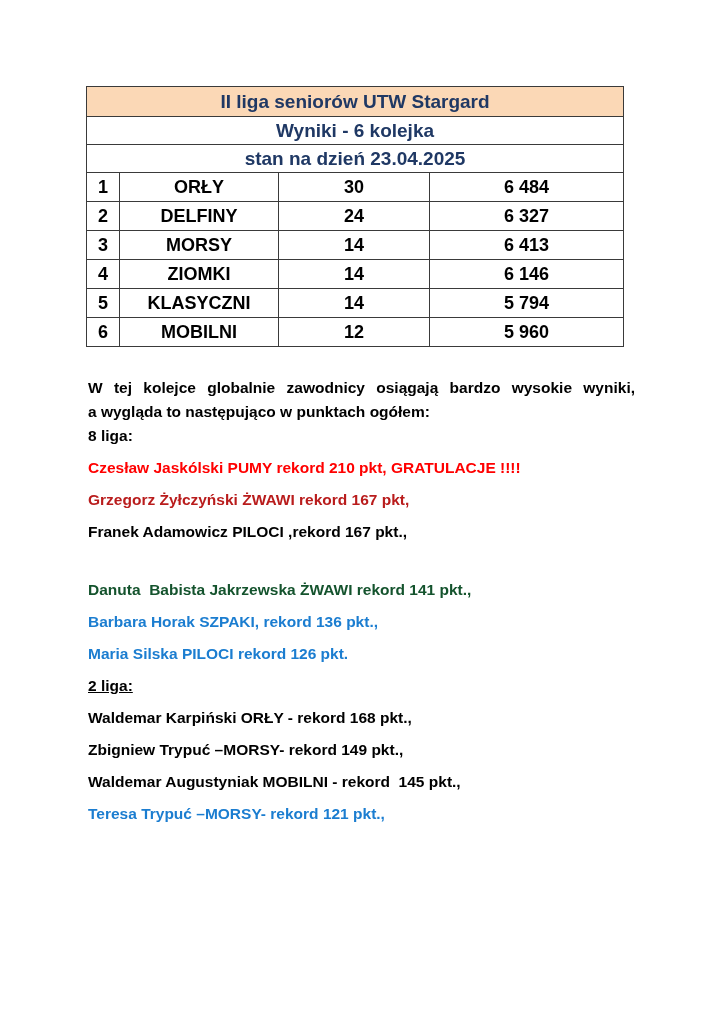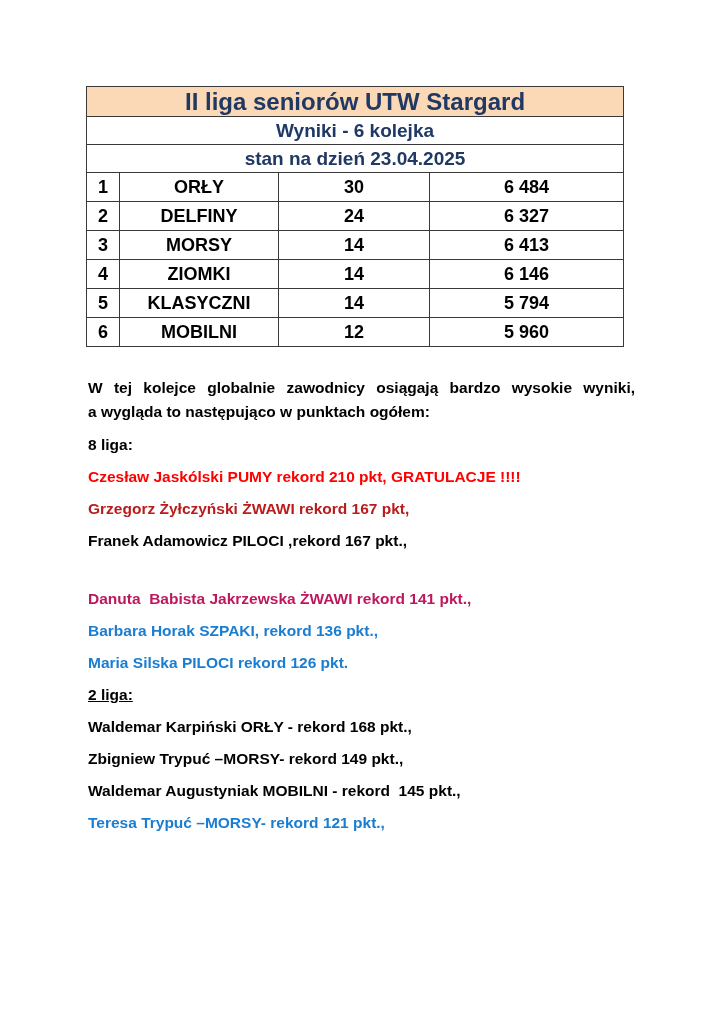--- a/index.html
+++ b/index.html
@@ -26,21 +26,21 @@
     border: 1.5px solid #3a3a3a;
     text-align: center;
     vertical-align: middle;
     font-weight: bold;
     padding: 0 2px;
     overflow: hidden;
     white-space: nowrap;
   }
   .title-row td {
     height: 30px;
-    font-size: 24px;
+    font-size: 19px;
     color: #1F3864;
   }
   .subtitle-row td, .date-row td {
     height: 28px;
     font-size: 19px;
     color: #1F3864;
     background: #ffffff;
   }
   .head-row td {
     height: 29px;
@@ -53,21 +53,21 @@
     color: #000000;
   }
   .textblock {
     width: 549px;
     margin-top: 29px;
     padding-left: 2px;
   }
   .intro {
     font-size: 15.5px;
     color: #000000;
-    margin-bottom: 10px;
+    margin-bottom: 1px;
   }
   .intro-line1 {
     display: block;
     line-height: 24px;
     text-align: justify;
     text-align-last: justify;
   }
   .intro-line2 {
     display: block;
     line-height: 24px;
@@ -145,21 +145,21 @@
   <div class="textblock">
     <div class="intro">
       <span class="intro-line1">W tej kolejce globalnie zawodnicy osiągają bardzo wysokie wyniki,</span>
       <span class="intro-line2">a wygląda to następująco w punktach ogółem:</span>
     </div>
 
     <p class="line" style="color: rgb(0, 0, 0);">8 liga:</p>
     <p class="line" style="color: rgb(255, 0, 0);">Czesław Jaskólski PUMY rekord 210 pkt, GRATULACJE !!!!</p>
     <p class="line" style="color: #b91c1c;">Grzegorz Żyłczyński ŻWAWI rekord 167 pkt,</p>
     <p class="line" style="color: rgb(0, 0, 0);">Franek Adamowicz PILOCI ,rekord 167 pkt.,</p>
-    <p class="line" style="color: #be185d; margin-top: 36px;">Danuta  Babista Jakrzewska ŻWAWI rekord 141 pkt.,</p>
+    <p class="line" style="color: #14532d; margin-top: 36px;">Danuta  Babista Jakrzewska ŻWAWI rekord 141 pkt.,</p>
     <p class="line" style="color: rgb(27, 125, 208);">Barbara Horak SZPAKI, rekord 136 pkt.,</p>
     <p class="line" style="color: rgb(27, 125, 208);">Maria Silska PILOCI rekord 126 pkt.</p>
     <p class="line" style="color: rgb(0, 0, 0); text-decoration: underline;">2 liga:</p>
     <p class="line" style="color: rgb(0, 0, 0);">Waldemar Karpiński ORŁY - rekord 168 pkt.,</p>
     <p class="line" style="color: rgb(0, 0, 0);">Zbigniew Trypuć –MORSY- rekord 149 pkt.,</p>
     <p class="line" style="color: rgb(0, 0, 0);">Waldemar Augustyniak MOBILNI - rekord  145 pkt.,</p>
     <p class="line" style="color: rgb(27, 125, 208);">Teresa Trypuć –MORSY- rekord 121 pkt.,</p>
   </div>
 
 </div>

